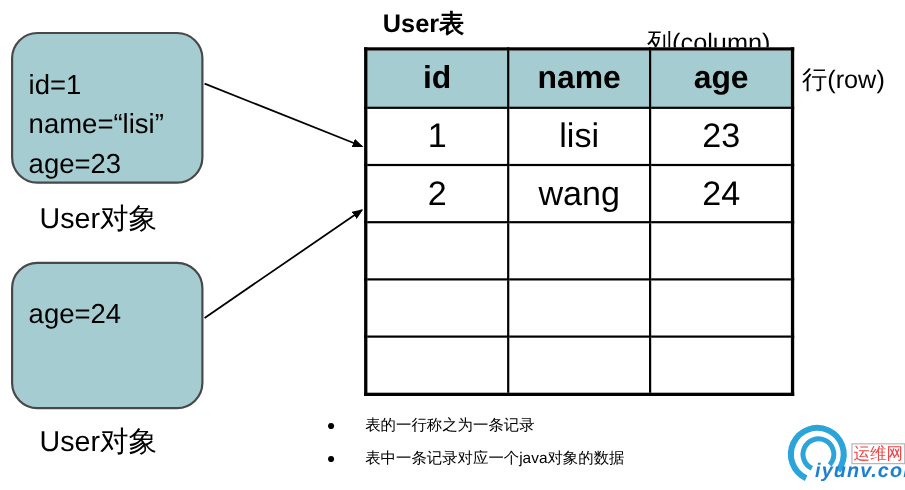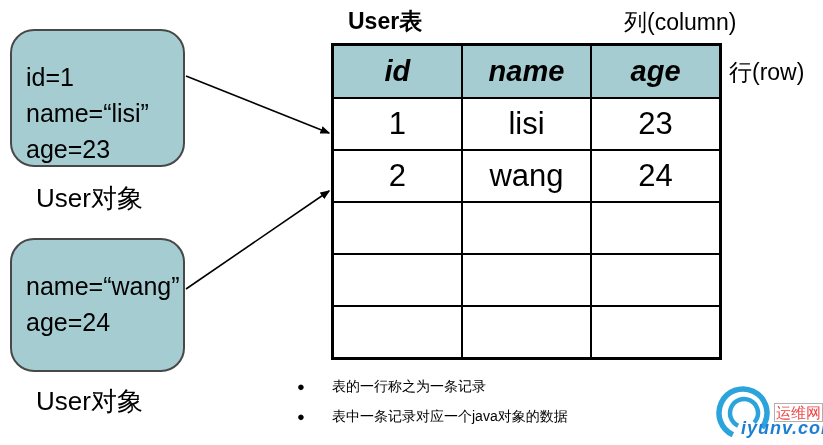--- a/index.html
+++ b/index.html
@@ -33,21 +33,21 @@
     position: absolute;
     font-size: 26px;
     z-index: 4;
   }
   #obj-label-1 { left: 36px; top: 181px; }
   #obj-label-2 { left: 36px; top: 384px; }
 
   
   .anno { position: absolute; font-size: 23px; z-index: 4; }
   #table-title { left: 348px; top: 6px; font-weight: bold; }
-  #col-label   { left: 588px; top: 7px; margin-left: 36px; }
+  #col-label   { left: 588px; top: 23px; }
   #row-label   { left: 729px; top: 57px; }
 
   
   .db-table {
     position: absolute;
     left: 331px;
     top: 43px;
     width: 391px;
     border-collapse: collapse;
     table-layout: fixed;
@@ -60,21 +60,20 @@
     text-align: center;
     vertical-align: middle;
     padding: 0;
     overflow: hidden;
   }
   .db-table th {
     background: #a5cdd1;
     font-weight: bold;
     font-size: 29px;
     height: 51px;
-    font-style: italic;
   }
   .db-table td {
     font-size: 31px;
     height: 50px;
   }
 
   
   .arrows {
     position: absolute;
     left: 0; top: 0;
@@ -149,21 +148,20 @@
   </svg>
 
   <div class="obj-box" id="obj-box-1">
     <div>id=1</div>
     <div>name=“lisi”</div>
     <div>age=23</div>
   </div>
   <div class="obj-label" id="obj-label-1">User对象</div>
 
   <div class="obj-box" id="obj-box-2">
-    <div>name=“wang”</div>
     <div>age=24</div>
   </div>
   <div class="obj-label" id="obj-label-2">User对象</div>
 
   <div class="anno" id="table-title">User表</div>
   <div class="anno" id="col-label">列(column)</div>
   <div class="anno" id="row-label">行(row)</div>
 
   <table class="db-table">
     <thead>

